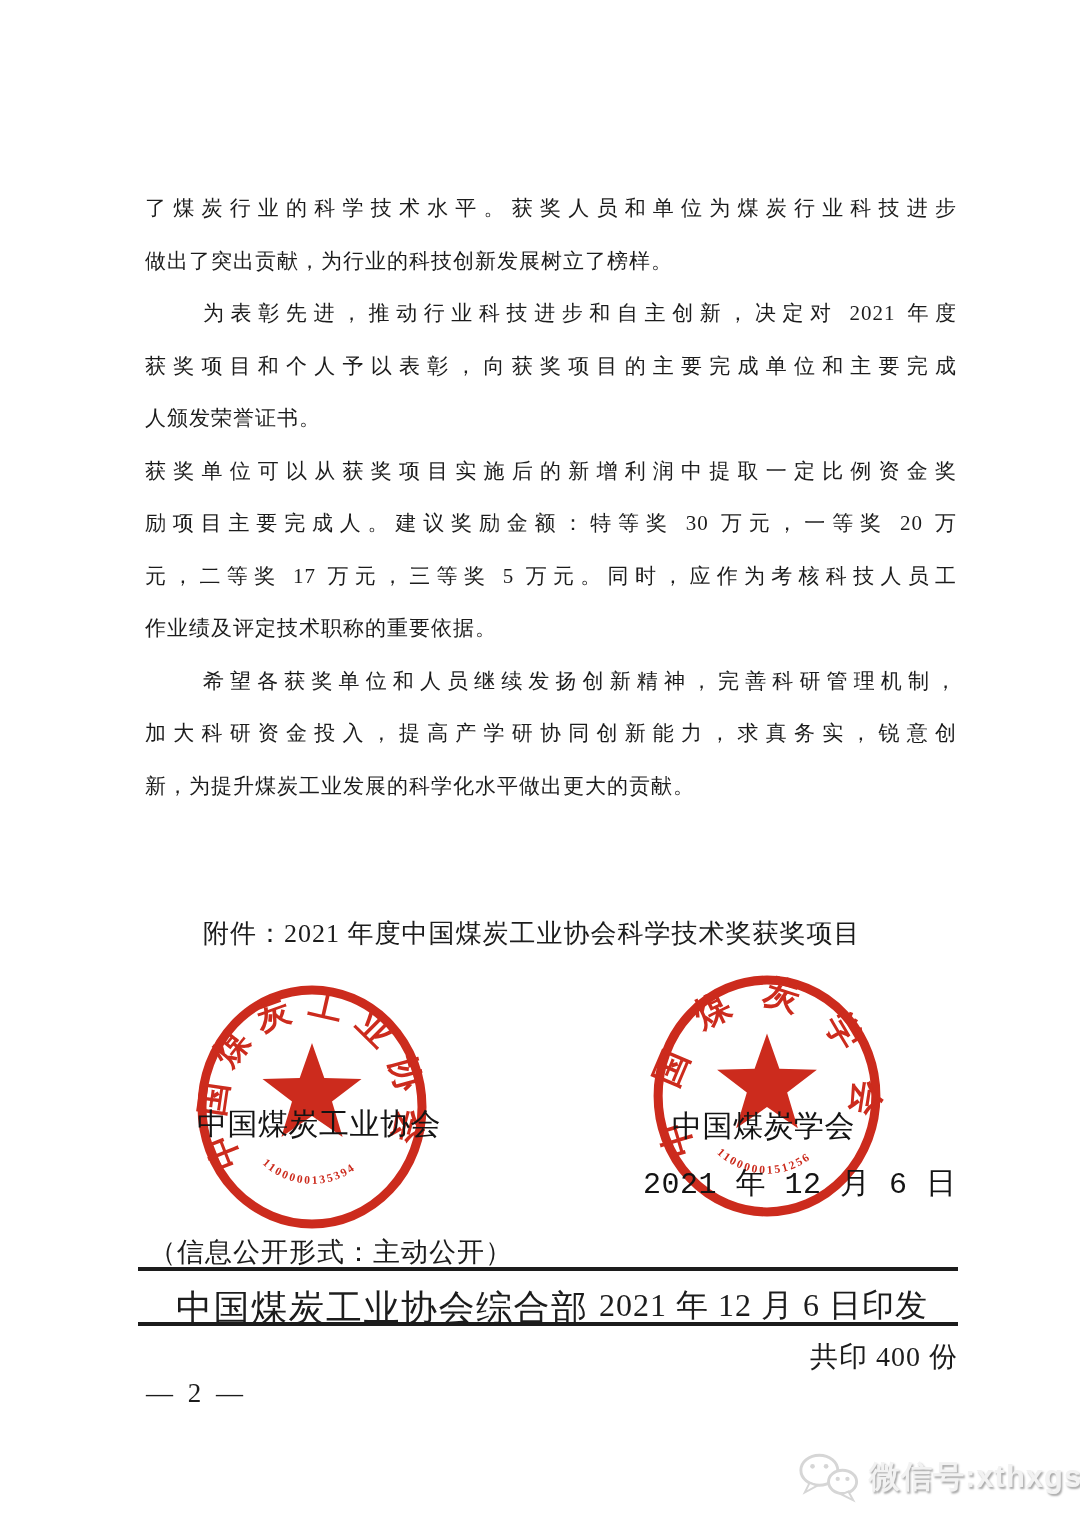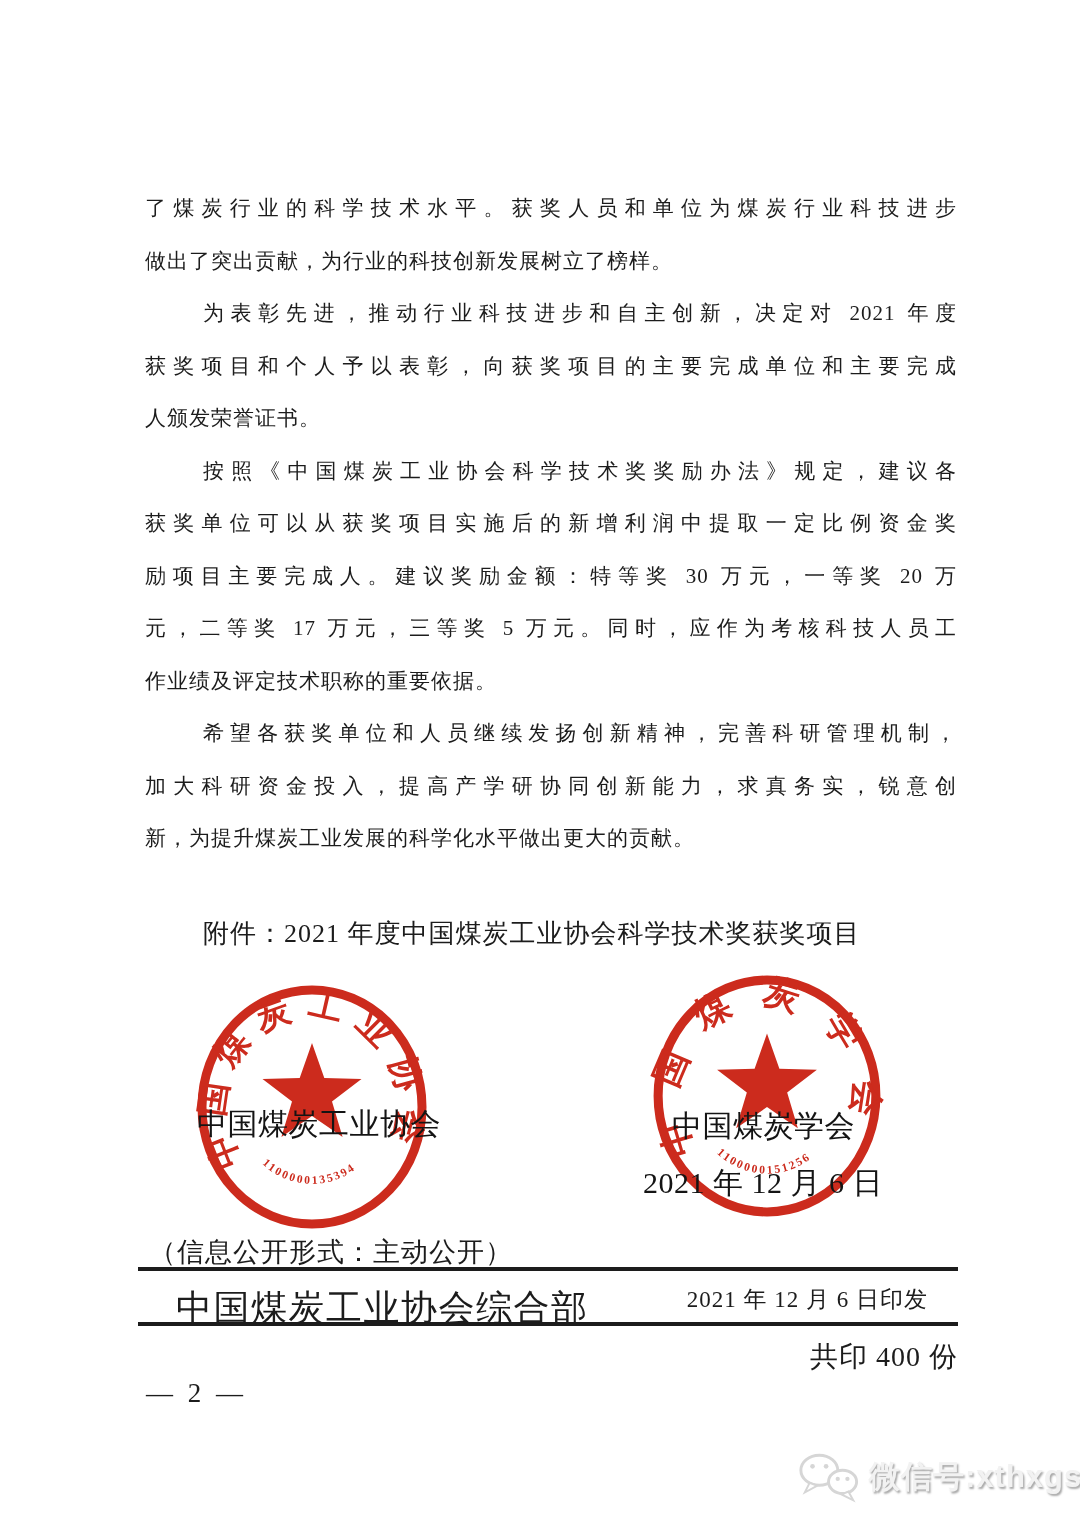--- a/index.html
+++ b/index.html
@@ -35,28 +35,28 @@
   .seal-left{left:192px;top:982px;width:240px;height:250px;}
   .seal-right{left:648px;top:972px;width:238px;height:248px;}
   .seal svg{width:100%;height:100%;display:block;}
   .ring-text{font-family:"Liberation Serif","DejaVu Serif",serif;font-weight:bold;}
   .overlay-label{
     position:absolute;z-index:2;
     font-size:30px;letter-spacing:0.5px;white-space:nowrap;color:#141414;
   }
   .org1-label{left:197px;top:1104px;}
   .org2-label{left:672px;top:1106px;}
-  .date-label{left:643px;top:1163px;}
+  .date-label{left:643px;top:1163px;font-family:Liberation Mono, monospace;}
   
   .disclosure{position:absolute;left:149px;top:1234px;font-size:27px;letter-spacing:1px;white-space:nowrap;font-family:Liberation Serif, serif;}
   .rule{position:absolute;left:138px;width:820px;height:4px;background:#1c1c1c;}
   .rule1{top:1267px;}
   .rule2{top:1322px;}
   .issuer{position:absolute;left:176px;top:1284px;font-size:36px;letter-spacing:1.5px;white-space:nowrap;}
-  .print-date{position:absolute;right:152px;top:1284px;font-size:23px;letter-spacing:1px;white-space:nowrap;}
+  .print-date{position:absolute;right:152px;top:1284px;font-size:32px;letter-spacing:1px;white-space:nowrap;}
   .copies{position:absolute;right:122px;top:1338px;font-size:28px;letter-spacing:1px;white-space:nowrap;}
   .page-number{position:absolute;left:146px;top:1378px;font-size:27px;letter-spacing:4px;white-space:nowrap;}
   
   .watermark{
     position:absolute;left:797px;top:1450px;z-index:3;
     display:flex;align-items:center;gap:8px;
   }
   .watermark .wm-text{
     font-family:"Liberation Sans","DejaVu Sans",sans-serif;
     font-size:31px;font-weight:bold;
@@ -69,21 +69,20 @@
 <body>
 
 <div class="page">
 
   <div class="body-lines">
     <div class="line fill">了煤炭行业的科学技术水平。获奖人员和单位为煤炭行业科技进步</div>
     <div class="line">做出了突出贡献，为行业的科技创新发展树立了榜样。</div>
     <div class="line fill indent">为表彰先进，推动行业科技进步和自主创新，决定对 2021 年度</div>
     <div class="line fill">获奖项目和个人予以表彰，向获奖项目的主要完成单位和主要完成</div>
     <div class="line">人颁发荣誉证书。</div>
-    <div class="line fill indent">按照《中国煤炭工业协会科学技术奖奖励办法》规定，建议各</div>
     <div class="line fill">获奖单位可以从获奖项目实施后的新增利润中提取一定比例资金奖</div>
     <div class="line fill">励项目主要完成人。建议奖励金额：特等奖 30 万元，一等奖 20 万</div>
     <div class="line fill">元，二等奖 17 万元，三等奖 5 万元。同时，应作为考核科技人员工</div>
     <div class="line">作业绩及评定技术职称的重要依据。</div>
     <div class="line fill indent">希望各获奖单位和人员继续发扬创新精神，完善科研管理机制，</div>
     <div class="line fill">加大科研资金投入，提高产学研协同创新能力，求真务实，锐意创</div>
     <div class="line">新，为提升煤炭工业发展的科学化水平做出更大的贡献。</div>
   </div>
 
   <div class="attachment">附件：2021 年度中国煤炭工业协会科学技术奖获奖项目</div>

